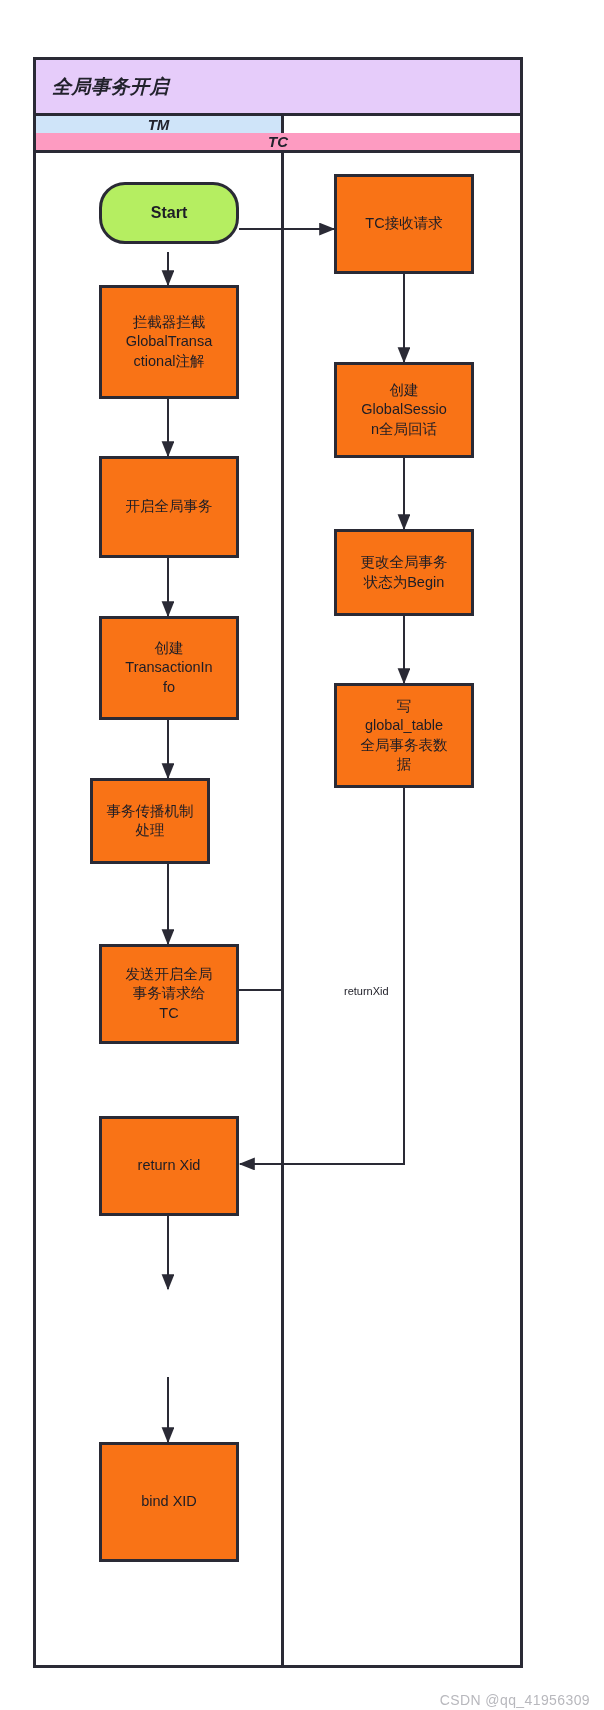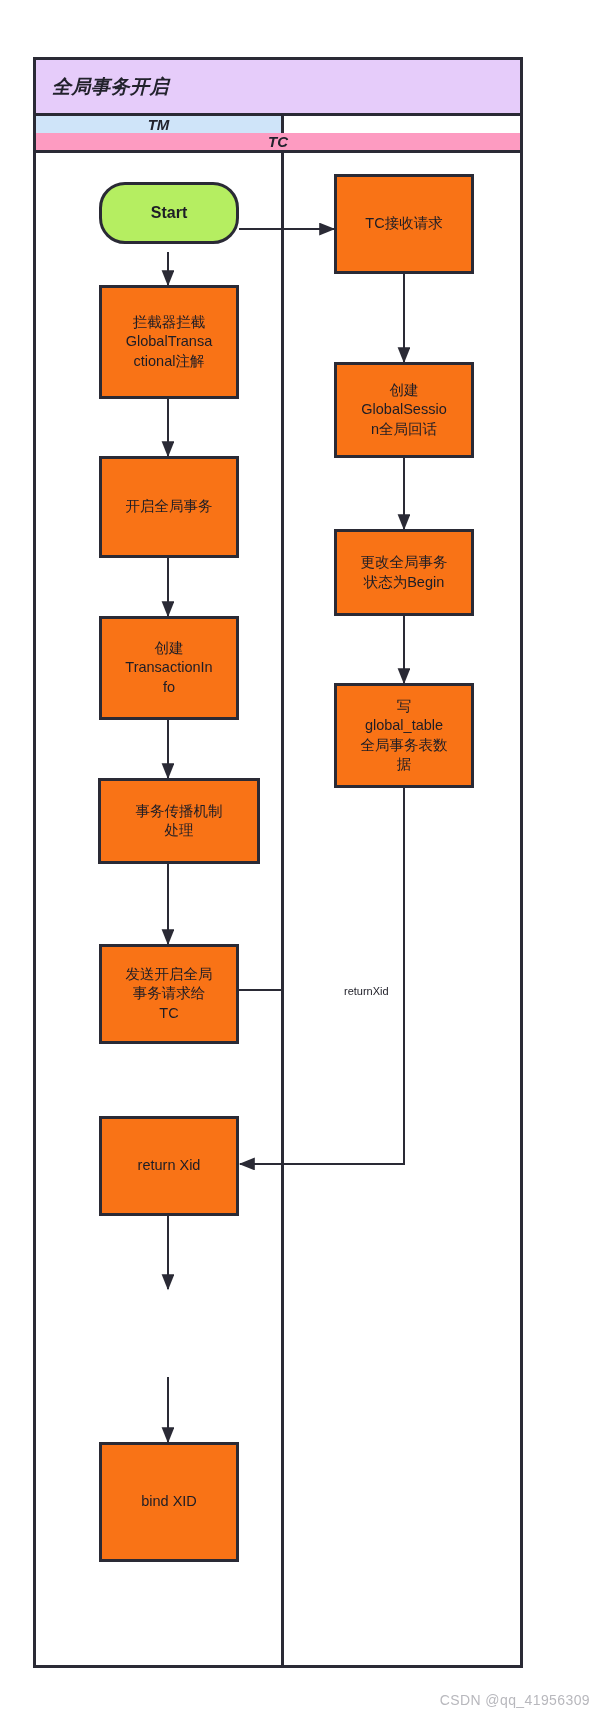--- a/index.html
+++ b/index.html
@@ -192,21 +192,21 @@
   <div class="node" style="left:99px; top:261px; width:140px; height:114px;">拦截器拦截
 GlobalTransa
 ctional注解</div>
 
   <div class="node" style="left:99px; top:432px; width:140px; height:102px;">开启全局事务</div>
 
   <div class="node" style="left:99px; top:592px; width:140px; height:104px;">创建
 TransactionIn
 fo</div>
 
-  <div class="node" style="left:98px; top:754px; width:162px; height:86px;">事务传播机制
+  <div class="node" style="left:90px; top:754px; width:120px; height:86px;">事务传播机制
 处理</div>
 
   <div class="node" style="left:99px; top:920px; width:140px; height:100px;">发送开启全局
 事务请求给
 TC</div>
 
   <div class="node" style="left:99px; top:1092px; width:140px; height:100px;">return Xid</div>
 
 
   <div class="node" style="left:99px; top:1418px; width:140px; height:120px;">bind XID</div>

